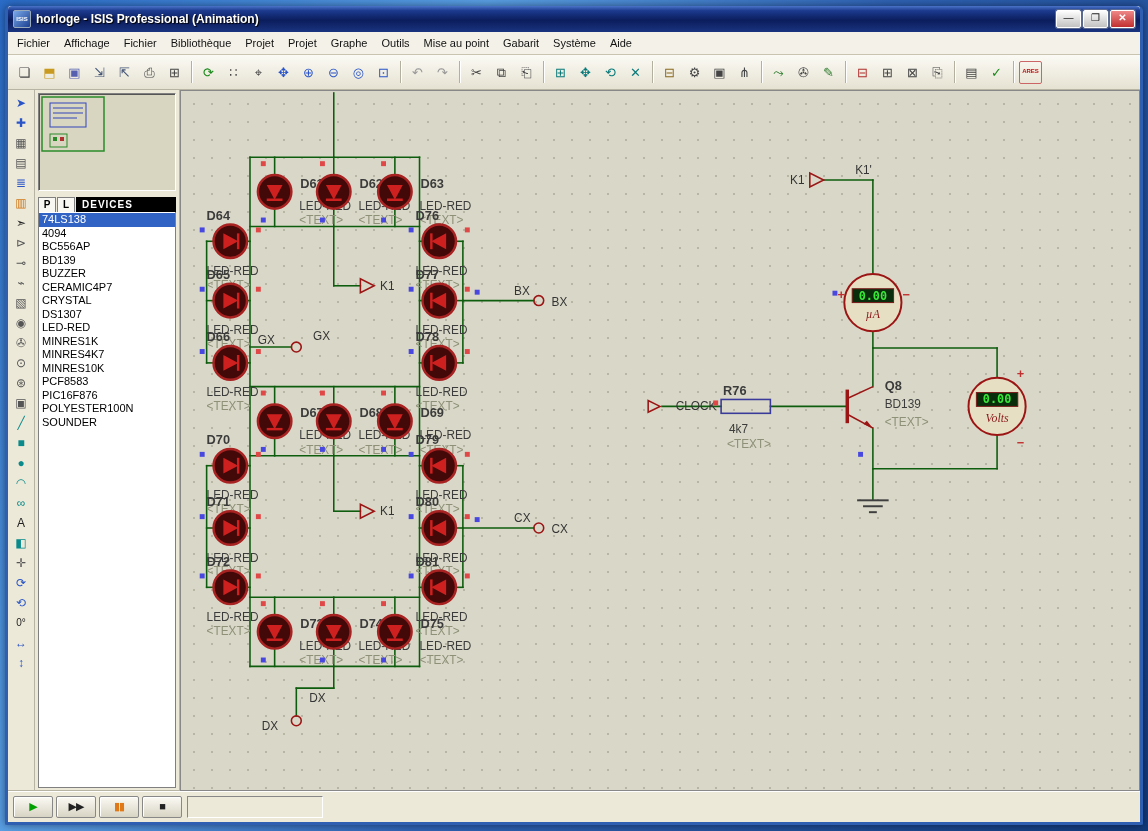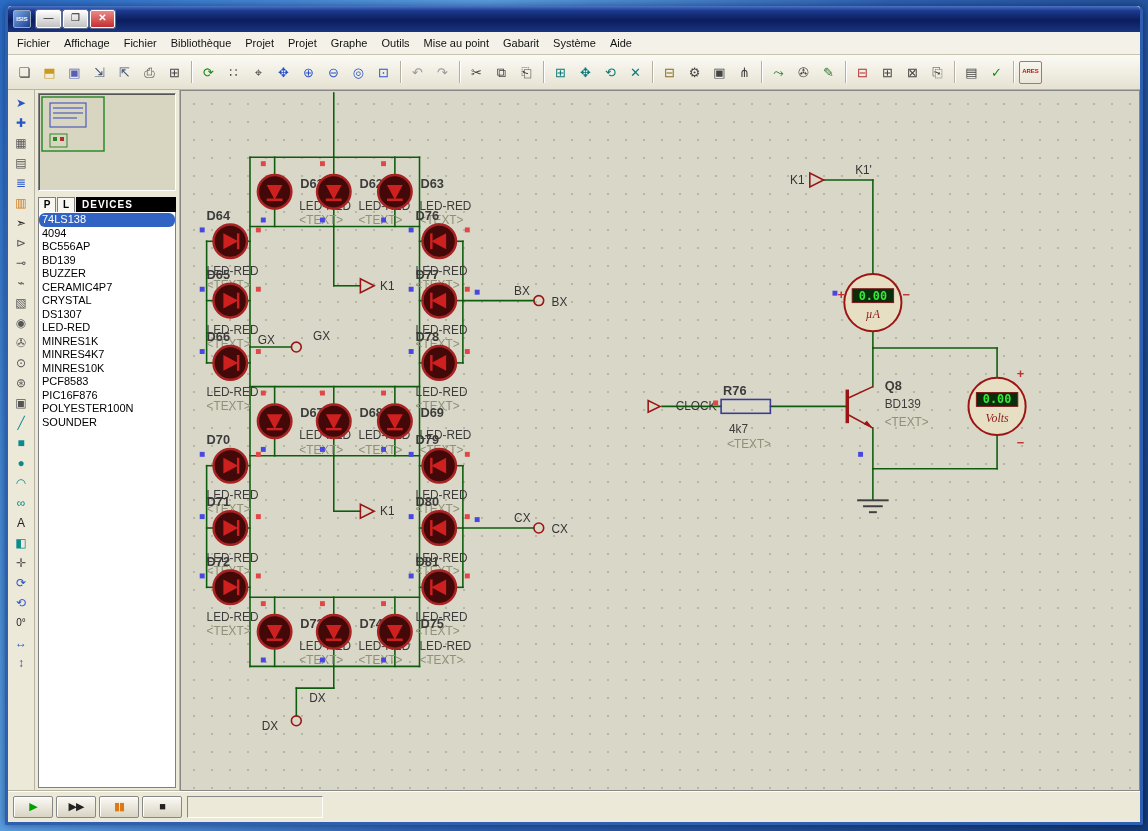--- a/index.html
+++ b/index.html
@@ -51,21 +51,21 @@
     border-top:1px solid #808080;border-left:1px solid #808080;
     border-bottom:1px solid #fff;border-right:1px solid #fff;
     box-shadow:inset 1px 1px 0 #555;position:relative;margin-bottom:6px;}
   .devhead{display:flex;height:15px;flex:0 0 15px;gap:1px;}
   .pl-btn{width:16px;height:15px;background:#f8f7f1;border:1px solid #808080;font-size:10px;
     font-weight:bold;text-align:center;line-height:14px;color:#000;}
   .devtitle{flex:1;background:#000;color:#fff;font-size:10px;font-weight:bold;
     letter-spacing:1px;line-height:15px;padding-left:6px;}
   .devlist{flex:1;background:#fff;border:1px solid #808080;border-top:0;overflow:hidden;
     font-size:11px;line-height:13.5px;padding-top:1px;}
-  .dev-item{padding:0 3px;white-space:nowrap;color:#000;border-radius:6px;}
+  .dev-item{padding:0 3px;white-space:nowrap;color:#000;}
   .dev-item.sel{background:#3163c5;color:#fff;}
   .canvas{flex:1;position:relative;border:1px solid #888;
     background-color:#d9d8c8;
     background-image:radial-gradient(#b7b6a4 1px,rgba(0,0,0,0) 1.3px);
     background-size:18px 18px;background-position:4px 4px;}
   .canvas svg{position:absolute;inset:0;width:100%;height:100%;}
   .bottombar{height:30px;flex:0 0 30px;display:flex;align-items:center;gap:5px;
     background:#ece9d8;border-top:1px solid #fff;box-shadow:0 -1px 0 #b8b4a4;padding:0 5px;}
   .tr-btn{width:38px;height:20px;text-align:center;font-size:11px;line-height:18px;
     background:linear-gradient(#fbfaf4,#d8d4c4);border:1px solid #888;border-radius:2px;
@@ -81,20 +81,21 @@
   .t-lcd{font:bold 12px "DejaVu Sans Mono",monospace;fill:#39e639;text-anchor:middle;}
   .t-unit{font:italic 12px "Liberation Serif",serif;fill:#8b1a1a;text-anchor:middle;}
   .t-sign{font:bold 13px "Liberation Sans",sans-serif;fill:#c03030;}
 </style>
 </head>
 <body>
 
 <div class="window">
   <div class="titlebar">
     <div class="app-icon">ISIS</div>
+    <div class="title-text">horloge - ISIS Professional (Animation)</div>
     <div class="cap-btns">
         <div class="cap-btn">—</div>
         <div class="cap-btn">❐</div>
         <div class="cap-btn close">✕</div>
       </div>
   </div>
   <div class="menubar">
       <span class="menu-item">Fichier</span>
       <span class="menu-item">Affichage</span>
       <span class="menu-item">Fichier</span>

